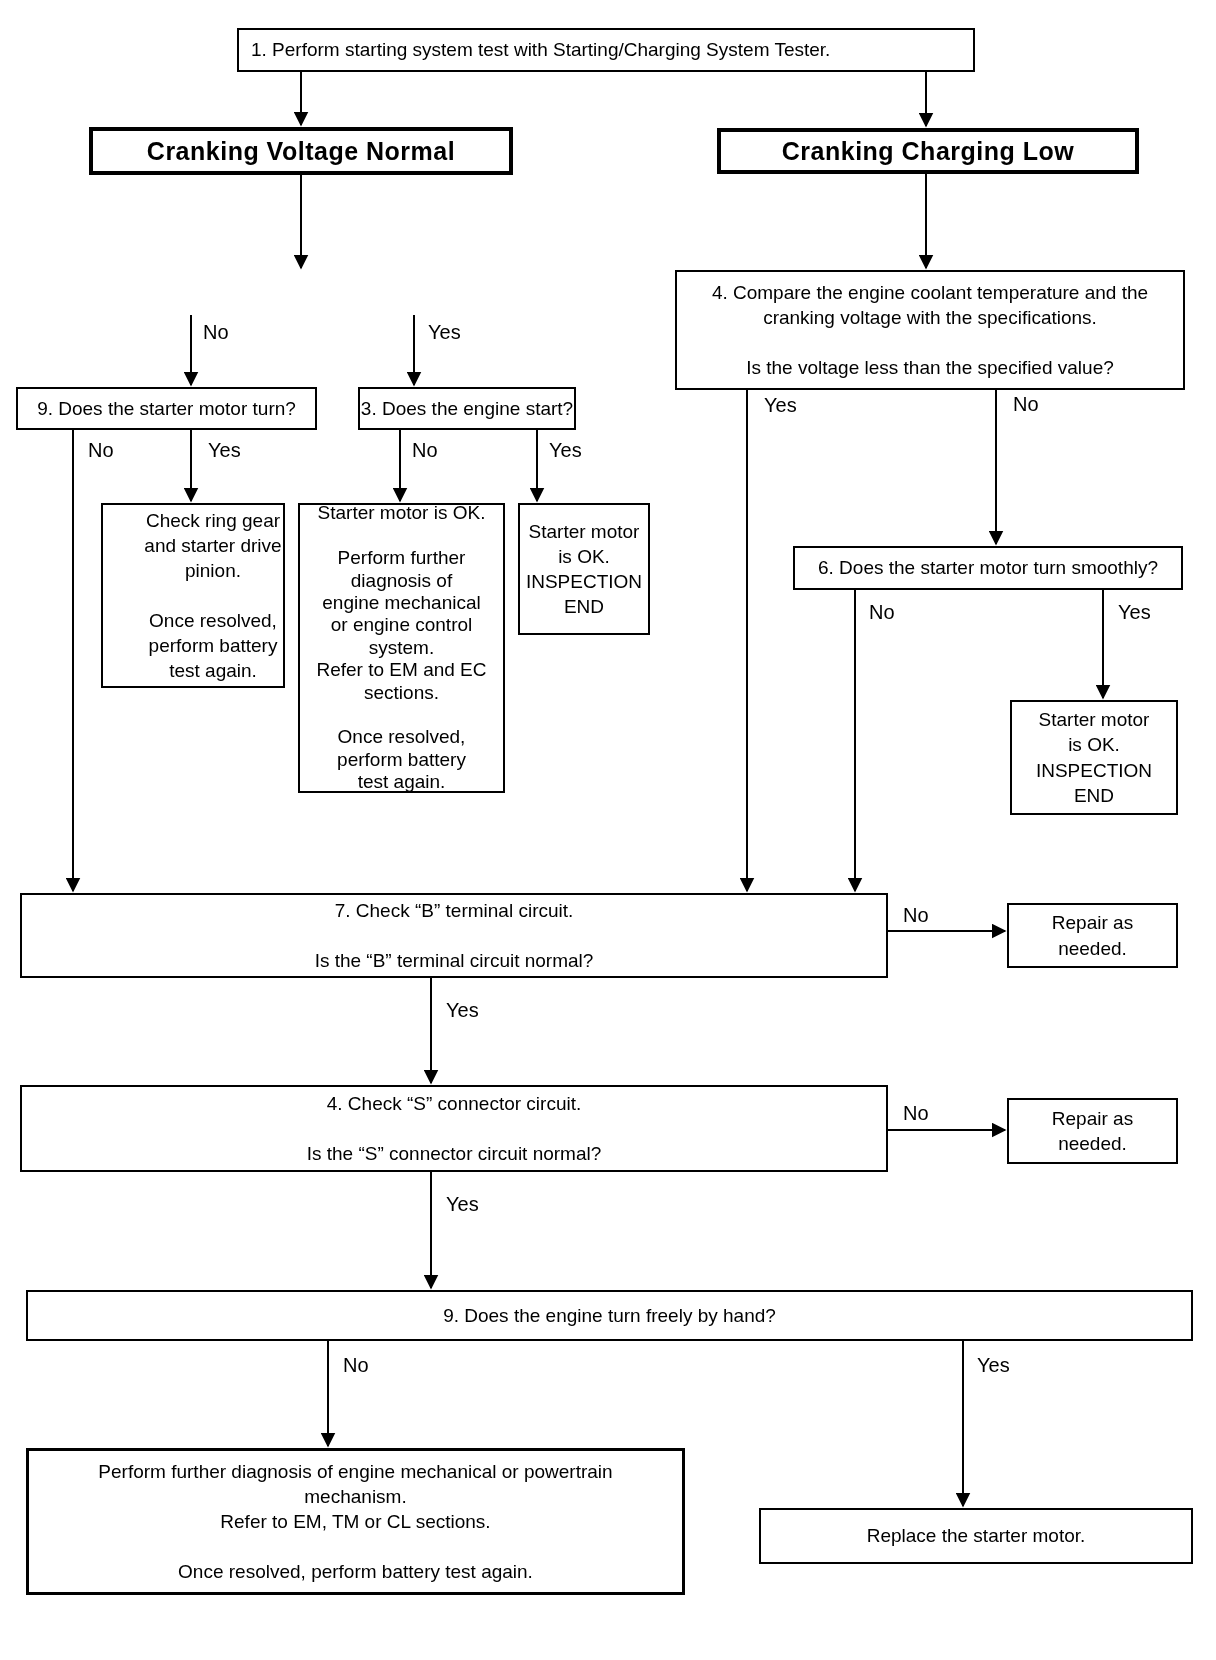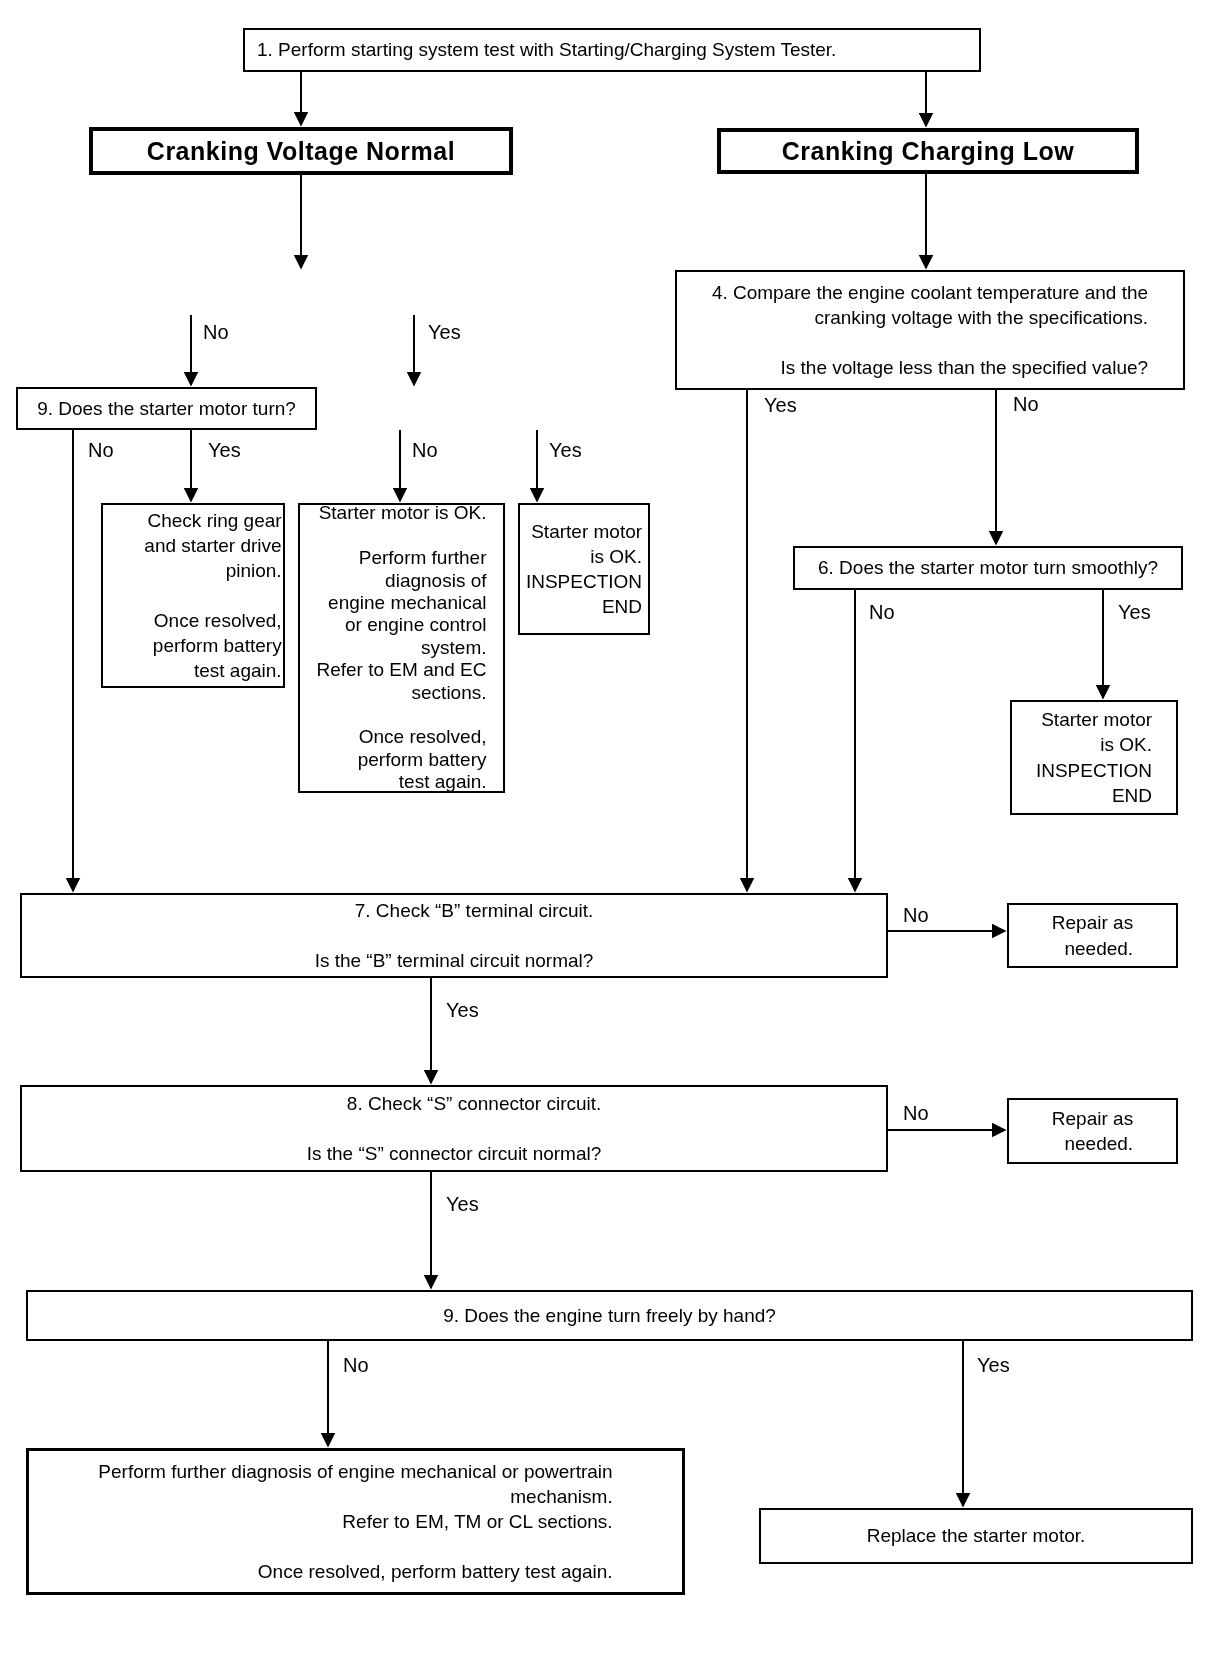--- a/index.html
+++ b/index.html
@@ -27,30 +27,29 @@
     stroke-width: 2;
   }
   .node {
     position: absolute;
     box-sizing: border-box;
     border: 2px solid #000;
     background: #fff;
     display: flex;
     align-items: center;
     justify-content: center;
-    text-align: right;
+    text-align: center;
     white-space: pre-line;
     font-size: 19px;
     line-height: 1.32;
   }
   .node.left-align {
     justify-content: flex-start;
     text-align: left;
     padding: 0 12px;
-    margin-left: 6px;
   }
   .node.header {
     border-width: 4px;
     font-weight: bold;
     font-size: 25px;
     letter-spacing: 0.5px;
   }
   .node.tight { line-height: 1.18; }
   .node.thick { border-width: 3px; }
   .elabel {
@@ -95,20 +94,21 @@
 
   <div class="node left-align" style="left:237px; top:28px; width:738px; height:44px;">1. Perform starting system test with Starting/Charging System Tester.</div>
 
   <div class="node header" style="left:89px; top:127px; width:424px; height:48px;">Cranking Voltage Normal</div>
 
   <div class="node header" style="left:717px; top:128px; width:422px; height:46px;">Cranking Charging Low</div>
 
 
   <div class="node" style="left:16px; top:387px; width:301px; height:43px;">9. Does the starter motor turn?</div>
 
+  <div class="node" style="left:358px; top:387px; width:218px; height:43px;">3. Does the engine start?</div>
 
   <div class="node" style="left:101px; top:503px; width:184px; height:185px;padding-left:40px;">Check ring gear
 and starter drive
 pinion.
 
 Once resolved,
 perform battery
 test again.</div>
 
   <div class="node tight" style="left:298px; top:503px; width:207px; height:290px;">Starter motor is OK.
@@ -142,21 +142,21 @@
 INSPECTION
 END</div>
 
   <div class="node" style="left:20px; top:893px; width:868px; height:85px;">7. Check “B” terminal circuit.
 
 Is the “B” terminal circuit normal?</div>
 
   <div class="node" style="left:1007px; top:903px; width:171px; height:65px;">Repair as
 needed.</div>
 
-  <div class="node" style="left:20px; top:1085px; width:868px; height:87px;">8. Check “S” connector circuit.
+  <div class="node" style="left:20px; top:1085px; width:868px; height:87px;">4. Check “S” connector circuit.
 
 Is the “S” connector circuit normal?</div>
 
   <div class="node" style="left:1007px; top:1098px; width:171px; height:66px;">Repair as
 needed.</div>
 
   <div class="node" style="left:26px; top:1290px; width:1167px; height:51px;">9. Does the engine turn freely by hand?</div>
 
   <div class="node thick" style="left:26px; top:1448px; width:659px; height:147px;">Perform further diagnosis of engine mechanical or powertrain
 mechanism.

